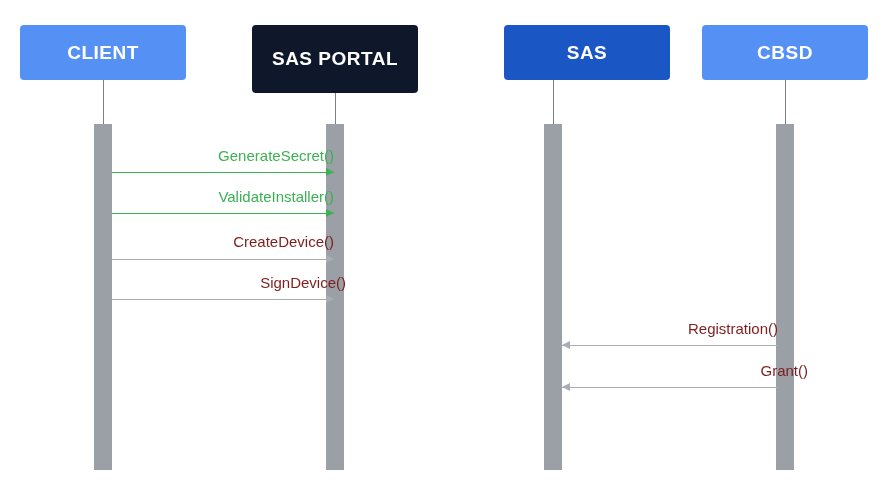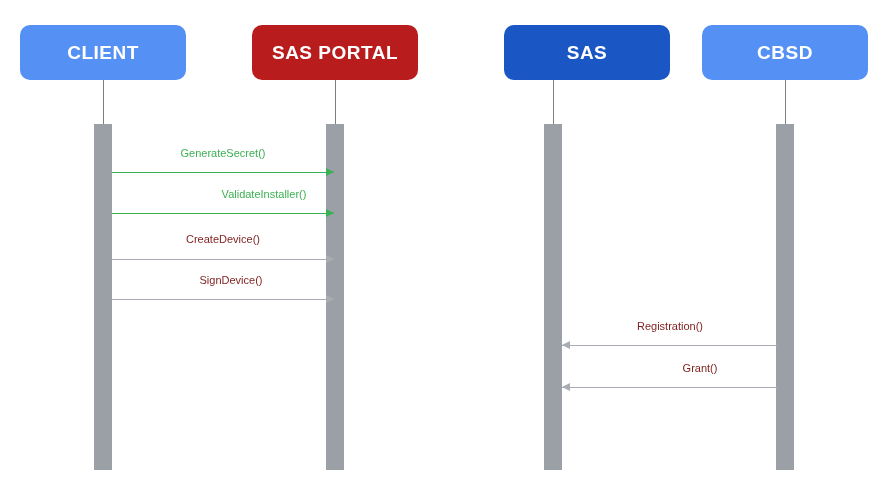--- a/index.html
+++ b/index.html
@@ -15,21 +15,21 @@
     width: 883px;
     height: 497px;
     background: #ffffff;
     overflow: hidden;
   }
   .actor-box {
     position: absolute;
     display: flex;
     align-items: center;
     justify-content: center;
-    border-radius: 10px;
+    border-radius: 4px;
     box-sizing: border-box;
   }
   .actor-label {
     color: #ffffff;
     font-weight: bold;
     font-size: 19px;
     letter-spacing: 0.5px;
     white-space: nowrap;
     font-family: "Liberation Sans", sans-serif;
   }
@@ -64,70 +64,70 @@
     border-bottom: 4px solid transparent;
     border-left: 8px solid #a7adb3;
   }
   .msg-head.left.gray {
     border-top: 4px solid transparent;
     border-bottom: 4px solid transparent;
     border-right: 8px solid #a7adb3;
   }
   .msg-label {
     position: absolute;
-    font-size: 11px;
+    font-size: 15px;
     white-space: nowrap;
-    text-align: center;
+    text-align: right;
     font-family: "Liberation Sans", sans-serif;
   }
   .msg-label.green { color: #3cb054; }
   .msg-label.gray  { color: #7f1d1d; }
 </style>
 </head>
 <body>
 
 <div id="diagram-root">
 
   <div class="lifeline-stub" style="left:103px; top:80px; height:46px;"></div>
   <div class="activation-bar" style="left:94px; top:124px; height:346px;"></div>
   <div class="actor-box" style="left:20px; top:25px; width:166px; height:55px; background:#5591f5;">
     <span class="actor-label">CLIENT</span>
   </div>
 
   <div class="lifeline-stub" style="left:335px; top:80px; height:46px;"></div>
   <div class="activation-bar" style="left:326px; top:124px; height:346px;"></div>
-  <div class="actor-box" style="left:252px; top:25px; width:166px; height:55px; background:#b91c1c;">
+  <div class="actor-box" style="left:252px; top:25px; width:166px; height:68px; background:#0f172a;">
     <span class="actor-label">SAS PORTAL</span>
   </div>
 
   <div class="lifeline-stub" style="left:553px; top:80px; height:46px;"></div>
   <div class="activation-bar" style="left:544px; top:124px; height:346px;"></div>
   <div class="actor-box" style="left:470px; top:25px; width:166px; height:55px; background:#1a56c4;margin-left:34px;">
     <span class="actor-label">SAS</span>
   </div>
 
   <div class="lifeline-stub" style="left:785px; top:80px; height:46px;"></div>
   <div class="activation-bar" style="left:776px; top:124px; height:346px;"></div>
   <div class="actor-box" style="left:702px; top:25px; width:166px; height:55px; background:#5591f5;">
     <span class="actor-label">CBSD</span>
   </div>
 
   <div class="msg-label green" style="left:112px; top:147px; width:222px;">GenerateSecret()</div>
   <div class="msg-line green" style="left:112px; top:172px; width:222px;"></div>
   <div class="msg-head right green" style="left:326px; top:168px;"></div>
 
-  <div class="msg-label green" style="left:112px; top:188px; width:222px;padding-left:41px;">ValidateInstaller()</div>
+  <div class="msg-label green" style="left:112px; top:188px; width:222px;">ValidateInstaller()</div>
   <div class="msg-line green" style="left:112px; top:213px; width:222px;"></div>
   <div class="msg-head right green" style="left:326px; top:209px;"></div>
 
   <div class="msg-label gray" style="left:112px; top:233px; width:222px;">CreateDevice()</div>
   <div class="msg-line gray" style="left:112px; top:259px; width:222px;"></div>
   <div class="msg-head right gray" style="left:326px; top:255px;"></div>
 
-  <div class="msg-label gray" style="left:112px; top:274px; width:222px;padding-left:8px;">SignDevice()</div>
+  <div class="msg-label gray" style="left:124px; top:274px; width:222px;">SignDevice()</div>
   <div class="msg-line gray" style="left:112px; top:299px; width:222px;"></div>
   <div class="msg-head right gray" style="left:326px; top:295px;"></div>
 
   <div class="msg-label gray" style="left:562px; top:320px; width:216px;">Registration()</div>
   <div class="msg-line gray" style="left:562px; top:345px; width:216px;"></div>
   <div class="msg-head left gray" style="left:562px; top:341px;"></div>
 
   <div class="msg-label gray" style="left:592px; top:362px; width:216px;">Grant()</div>
   <div class="msg-line gray" style="left:562px; top:387px; width:216px;"></div>
   <div class="msg-head left gray" style="left:562px; top:383px;"></div>

